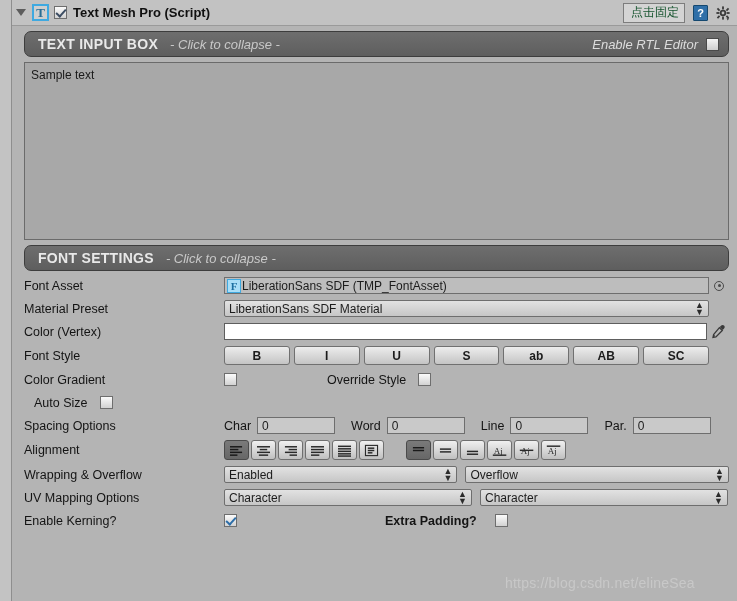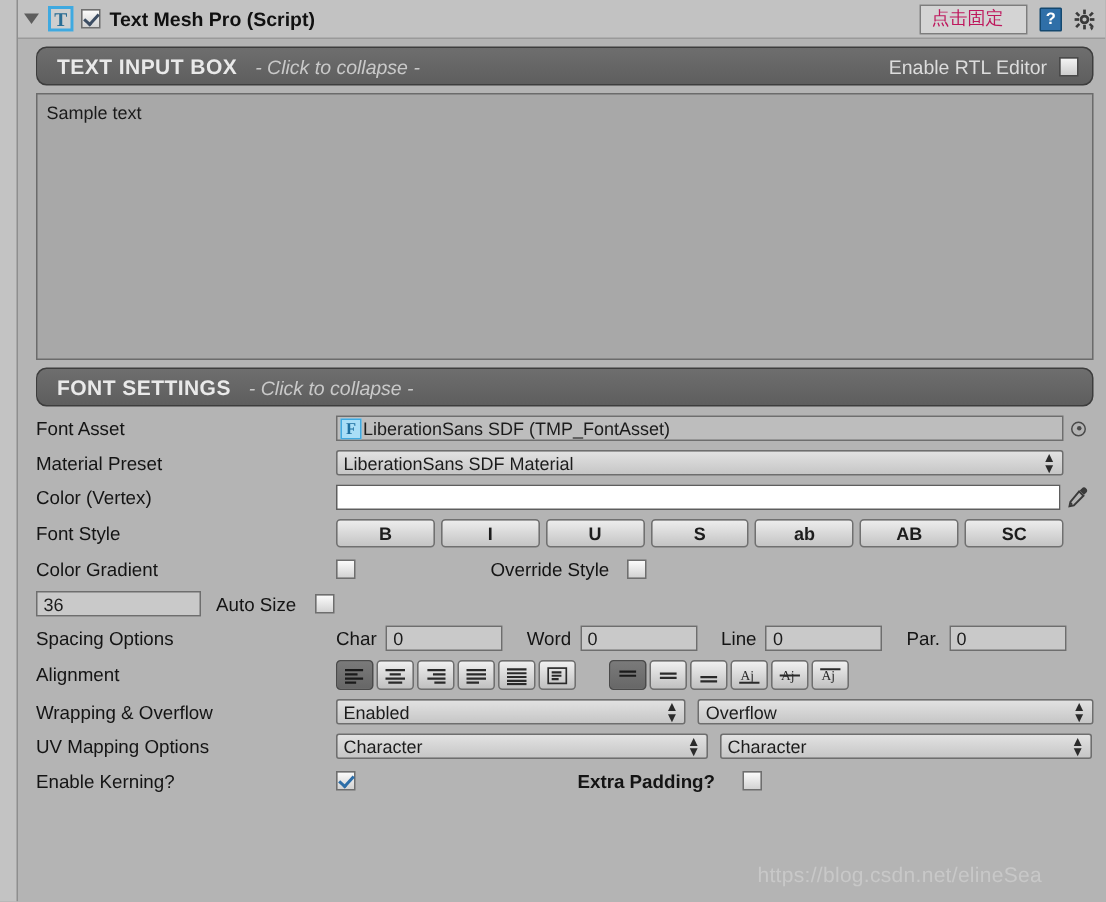--- a/index.html
+++ b/index.html
@@ -76,23 +76,23 @@
     color:#101010;
     white-space:nowrap;
   }
   .hdr-right {
     position:absolute; right:6px; top:0; height:26px;
     display:flex; align-items:center; gap:8px;
   }
   .tooltip {
     background:#d4d4d4;
     border:1px solid #7d7d7d;
-    padding:1px 15px 2px 7px;
+    padding:1px 5px 2px 7px;
     font-size:12px;
-    color:#be185d;
+    color:#14532d;
     white-space:nowrap;
     line-height:1.25;
   }
   .help-icon {
     width:15px;height:16px;
     background:#2f6fa8;
     border:1px solid #14486f;
     border-radius:1px;
     color:#fff;
     font-size:11px; font-weight:bold;
@@ -120,21 +120,21 @@
   .section-hint {
     font-style:italic; font-size:13px;
     color:#c9c9c9;
     margin-left:12px;
   }
   .section-right {
     margin-left:auto;
     display:flex;align-items:center;gap:8px;
   }
   .section-right .lbl {
-    font-size:13px; color:#dcdcdc;
+    font-style:italic; font-size:13px; color:#dcdcdc;
   }
   .cb.light {
     background:linear-gradient(#f4f4f4,#cecece);
     border-color:#4a4a4a;
   }
 
   
   .textarea {
     margin:5px 8px 0 12px;
     height:178px;
@@ -389,23 +389,20 @@
       <div class="row-label">Color Gradient</div>
       <div class="row-body">
         <div class="cb"></div>
         <span class="inline-lbl" style="margin-left:90px;">Override Style</span>
         <span class="cb" style="margin-left:12px;"></span>
       </div>
     </div>
 
     <div class="row">
       <div class="row-body">
-        <div class="numfield" style="width:110px;">
-          <span>36</span>
-        </div>
         <span class="inline-lbl" style="margin-left:10px;">Auto Size</span>
         <span class="cb" style="margin-left:12px;"></span>
       </div>
     </div>
 
     <div class="row">
       <div class="row-label">Spacing Options</div>
       <div class="row-body">
         <span class="inline-lbl">Char</span>
         <div class="numfield" style="width:78px;margin-left:6px;">

